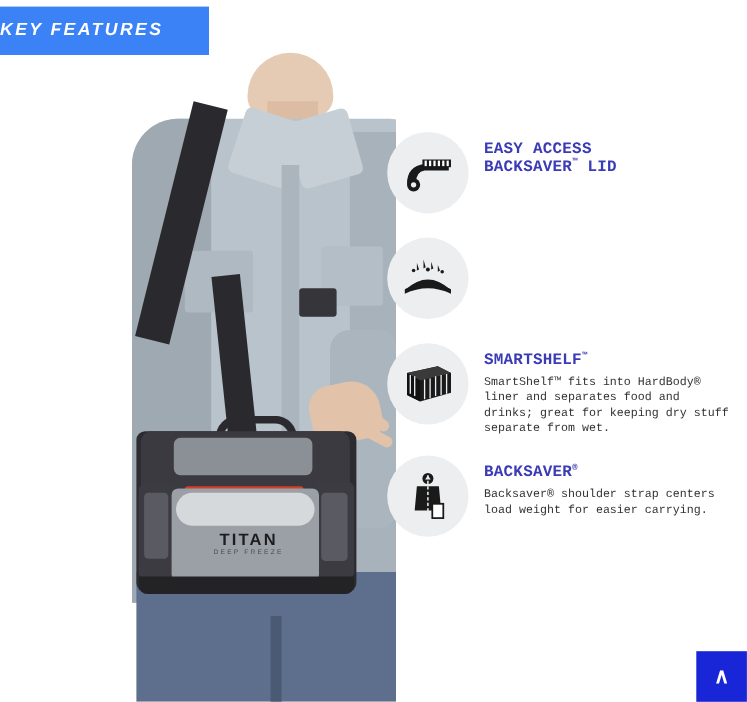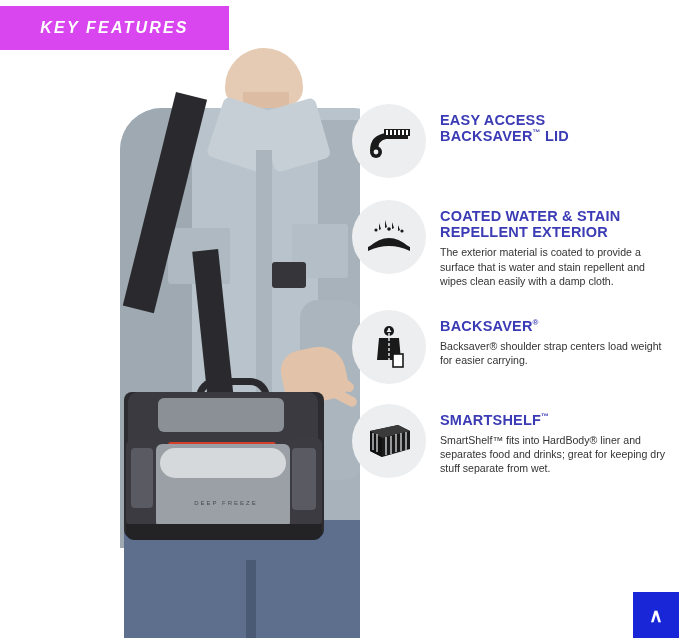--- a/index.html
+++ b/index.html
@@ -14,26 +14,25 @@
     position: relative;
     overflow: hidden;
     color: #2b2b2b;
   }
 
   
   .banner {
     position: absolute;
     left: 0;
     top: 6px;
-    width: 229px;
+    width: 190px;
     height: 44px;
-    background: #d946ef;
+    background: #3b82f6;
     display: flex;
     align-items: center;
-    justify-content: center;
   }
   .banner-label {
     color: #ffffff;
     font-size: 16px;
     font-weight: bold;
     letter-spacing: 2.2px;
     font-style: italic;
     font-family: "Liberation Sans", sans-serif;
   }
 
@@ -344,22 +343,23 @@
     width: 196px;
     height: 16px;
     background: #232326;
     border-radius: 0 0 8px 8px;
   }
 
   
   .features {
     position: absolute;
     left: 352px;
-    top: 104px;
+    top: 120px;
     width: 320px;
+    font-family: Liberation Mono, monospace;
   }
   .feature {
     position: relative;
     display: flex;
     align-items: flex-start;
     margin-bottom: 16px;
   }
   .icon-circle {
     flex: 0 0 auto;
     width: 74px;
@@ -452,20 +452,21 @@
   <div class="bag-body"></div>
   <div class="bag-lid"></div>
   <div class="bag-lid-grey"></div>
   <div class="bag-pocket-l"></div>
   <div class="bag-pocket-r"></div>
   <div class="bag-mesh-l"></div>
   <div class="bag-mesh-r"></div>
   <div class="bag-zip"></div>
   <div class="bag-front"></div>
   <div class="bag-front-top"></div>
+  <div class="bag-brand">TITAN</div>
   <div class="bag-brand-sub">DEEP FREEZE</div>
   <div class="bag-base"></div>
 </div>
 
 <div class="banner">
   <div class="banner-label">KEY FEATURES</div>
 </div>
 
 <div class="features">
 
@@ -503,46 +504,20 @@
           <path d="M27 5 l2 6 -2 1 z"></path>
           <path d="M33 8 l2 5 -2 1 z"></path>
           <circle cx="11" cy="13" r="1.6"></circle>
           <circle cx="37" cy="14" r="1.6"></circle>
           <circle cx="24" cy="12" r="1.8"></circle>
         </g>
         <path d="M4 30 Q24 12 44 30 Q24 24 4 30 Z" fill="#1a1a1a"></path>
         <path d="M3 30 Q24 18 45 30 L45 34 Q24 24 3 34 Z" fill="#1a1a1a"></path>
       </svg>
     </div>
-    <div class="feature-text">
-      <h3 class="feature-title">
-        <span>COATED WATER &amp; STAIN</span><br>
-        <span>REPELLENT EXTERIOR</span>
-      </h3>
-      <p class="feature-body">The exterior material is coated to provide a surface that is water and stain repellent and wipes clean easily with a damp cloth.</p>
-    </div>
-  </div>
-
-  <div class="feature f3">
-    <div class="icon-circle">
-      <svg width="40" height="46" viewBox="0 0 40 46" aria-hidden="true">
-        <circle cx="20" cy="7" r="5" fill="#1a1a1a"></circle>
-        <path d="M10 14 L30 14 L32 36 L8 36 Z" fill="#1a1a1a"></path>
-        <line x1="20" y1="4" x2="20" y2="40" stroke="#eceef0" stroke-width="1.4" stroke-dasharray="3,2"></line>
-        <path d="M20 4 l-2.5 4 h5 z" fill="#eceef0"></path>
-        <path d="M20 42 l-2.5 -4 h5 z" fill="#eceef0"></path>
-        <rect x="24" y="30" width="10" height="13" fill="#ffffff" stroke="#1a1a1a" stroke-width="1.6"></rect>
-      </svg>
-    </div>
-    <div class="feature-text">
-      <h3 class="feature-title">
-        <span>BACKSAVER</span><sup>®</sup>
-      </h3>
-      <p class="feature-body">Backsaver® shoulder strap centers load weight for easier carrying.</p>
-    </div>
   </div>
 
   <div class="feature f4">
     <div class="icon-circle">
       <svg width="50" height="44" viewBox="0 0 50 44" aria-hidden="true">
         <path d="M6 12 L34 6 L46 12 L46 30 L18 38 L6 32 Z" fill="#1a1a1a"></path>
         <path d="M6 12 L34 6 L46 12 L18 19 Z" fill="#3a3a3a"></path>
         <path d="M18 19 L18 38 L6 32 L6 12 Z" fill="#111111"></path>
         <g stroke="#eceef0" stroke-width="1.2">
           <line x1="9" y1="14" x2="9" y2="31"></line>
@@ -556,17 +531,36 @@
       </svg>
     </div>
     <div class="feature-text">
       <h3 class="feature-title">
         <span>SMARTSHELF</span><sup>™</sup>
       </h3>
       <p class="feature-body">SmartShelf™ fits into HardBody® liner and separates food and drinks; great for keeping dry stuff separate from wet.</p>
     </div>
   </div>
 
+  <div class="feature f3">
+    <div class="icon-circle">
+      <svg width="40" height="46" viewBox="0 0 40 46" aria-hidden="true">
+        <circle cx="20" cy="7" r="5" fill="#1a1a1a"></circle>
+        <path d="M10 14 L30 14 L32 36 L8 36 Z" fill="#1a1a1a"></path>
+        <line x1="20" y1="4" x2="20" y2="40" stroke="#eceef0" stroke-width="1.4" stroke-dasharray="3,2"></line>
+        <path d="M20 4 l-2.5 4 h5 z" fill="#eceef0"></path>
+        <path d="M20 42 l-2.5 -4 h5 z" fill="#eceef0"></path>
+        <rect x="24" y="30" width="10" height="13" fill="#ffffff" stroke="#1a1a1a" stroke-width="1.6"></rect>
+      </svg>
+    </div>
+    <div class="feature-text">
+      <h3 class="feature-title">
+        <span>BACKSAVER</span><sup>®</sup>
+      </h3>
+      <p class="feature-body">Backsaver® shoulder strap centers load weight for easier carrying.</p>
+    </div>
+  </div>
+
 </div>
 
 <div class="corner-logo">
   <span>∧</span>
 </div>
 
 </body></html>

